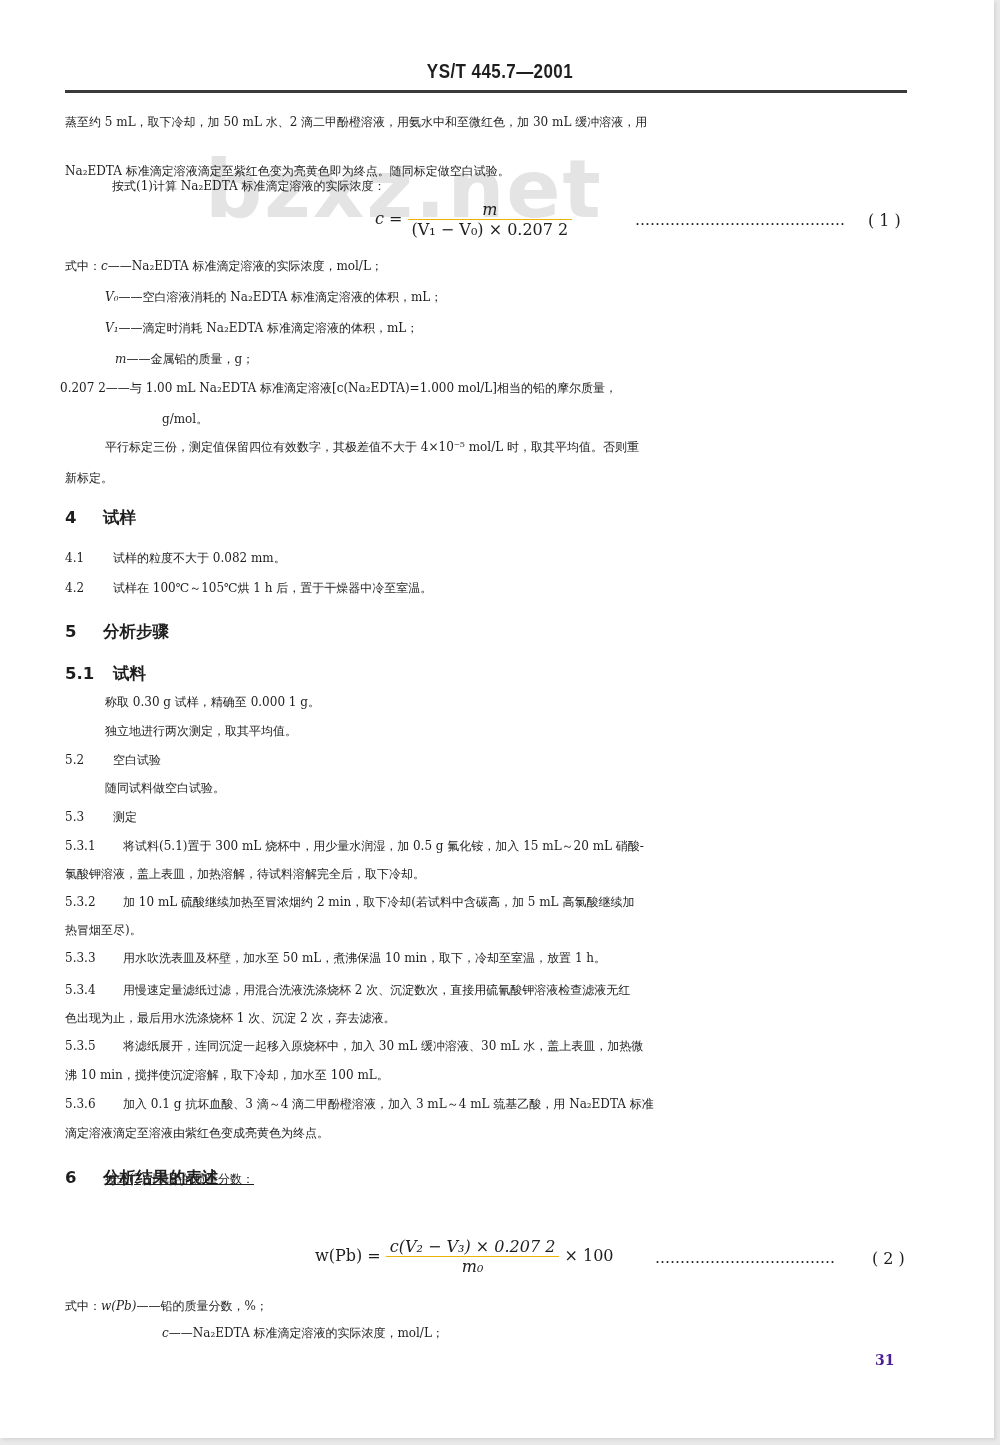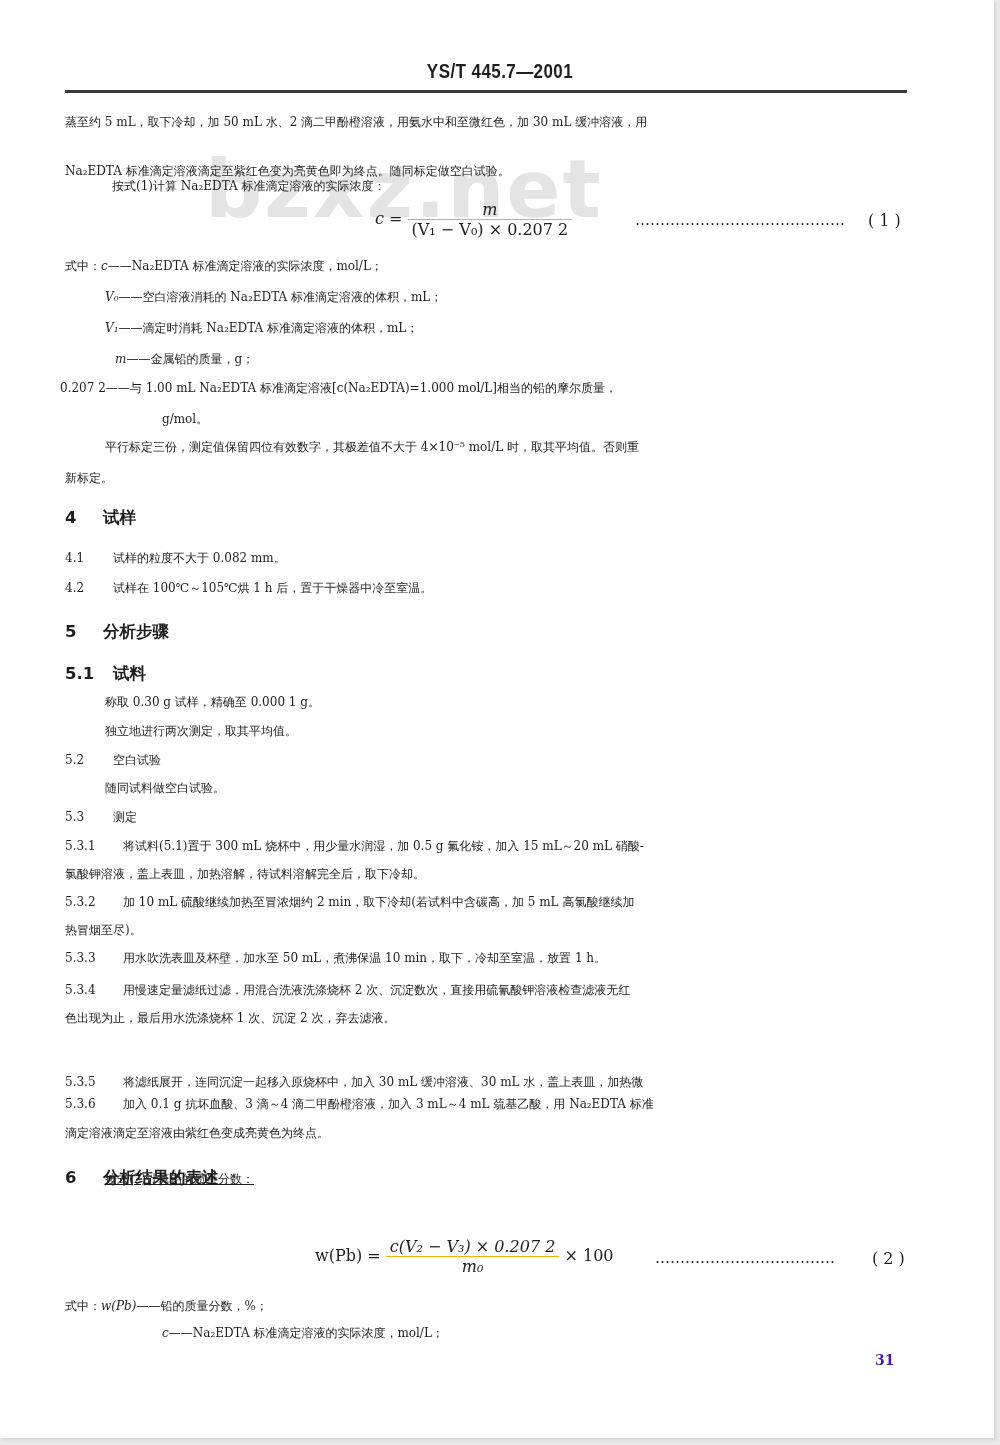--- a/index.html
+++ b/index.html
@@ -139,22 +139,23 @@
   <div class="line" style="left:65px; top:948px;">
     <span style="min-width:58px;display:inline-block;">5.3.3</span><span>用水吹洗表皿及杯壁，加水至 50 mL，煮沸保温 10 min，取下，冷却至室温，放置 1 h。</span>
   </div>
 
   <div class="line" style="left:65px; top:980px;">
     <span style="min-width:58px;display:inline-block;">5.3.4</span><span>用慢速定量滤纸过滤，用混合洗液洗涤烧杯 2 次、沉淀数次，直接用硫氰酸钾溶液检查滤液无红</span>
   </div>
   <div class="line" style="left:65px; top:1008px;">色出现为止，最后用水洗涤烧杯 1 次、沉淀 2 次，弃去滤液。</div>
 
   <div class="line" style="left:65px; top:1036px;">
-    <span style="min-width:58px;display:inline-block;margin-top:36px;">5.3.5</span><span>将滤纸展开，连同沉淀一起移入原烧杯中，加入 30 mL 缓冲溶液、30 mL 水，盖上表皿，加热微</span>
+    <span style="min-width:58px;display:inline-block;">5.3.5</span><span>将滤纸展开，连同沉淀一起移入原烧杯中，加入 30 mL 缓冲溶液、30 mL 水，盖上表皿，加热微</span>
   </div>
+  <div class="line" style="left:65px; top:1065px;">沸 10 min，搅拌使沉淀溶解，取下冷却，加水至 100 mL。</div>
 
   <div class="line" style="left:65px; top:1094px;">
     <span style="min-width:58px;display:inline-block;">5.3.6</span><span>加入 0.1 g 抗坏血酸、3 滴～4 滴二甲酚橙溶液，加入 3 mL～4 mL 巯基乙酸，用 Na₂EDTA 标准</span>
   </div>
   <div class="line" style="left:65px; top:1123px;">滴定溶液滴定至溶液由紫红色变成亮黄色为终点。</div>
 
   <div class="line h" style="left:65px; top:1168px;">
     <span class="num">6</span><span>分析结果的表述</span>
   </div>
   <div class="line" style="left:105px; top:1169px;text-decoration:underline;">按式(2)计算铅的质量分数：</div>

